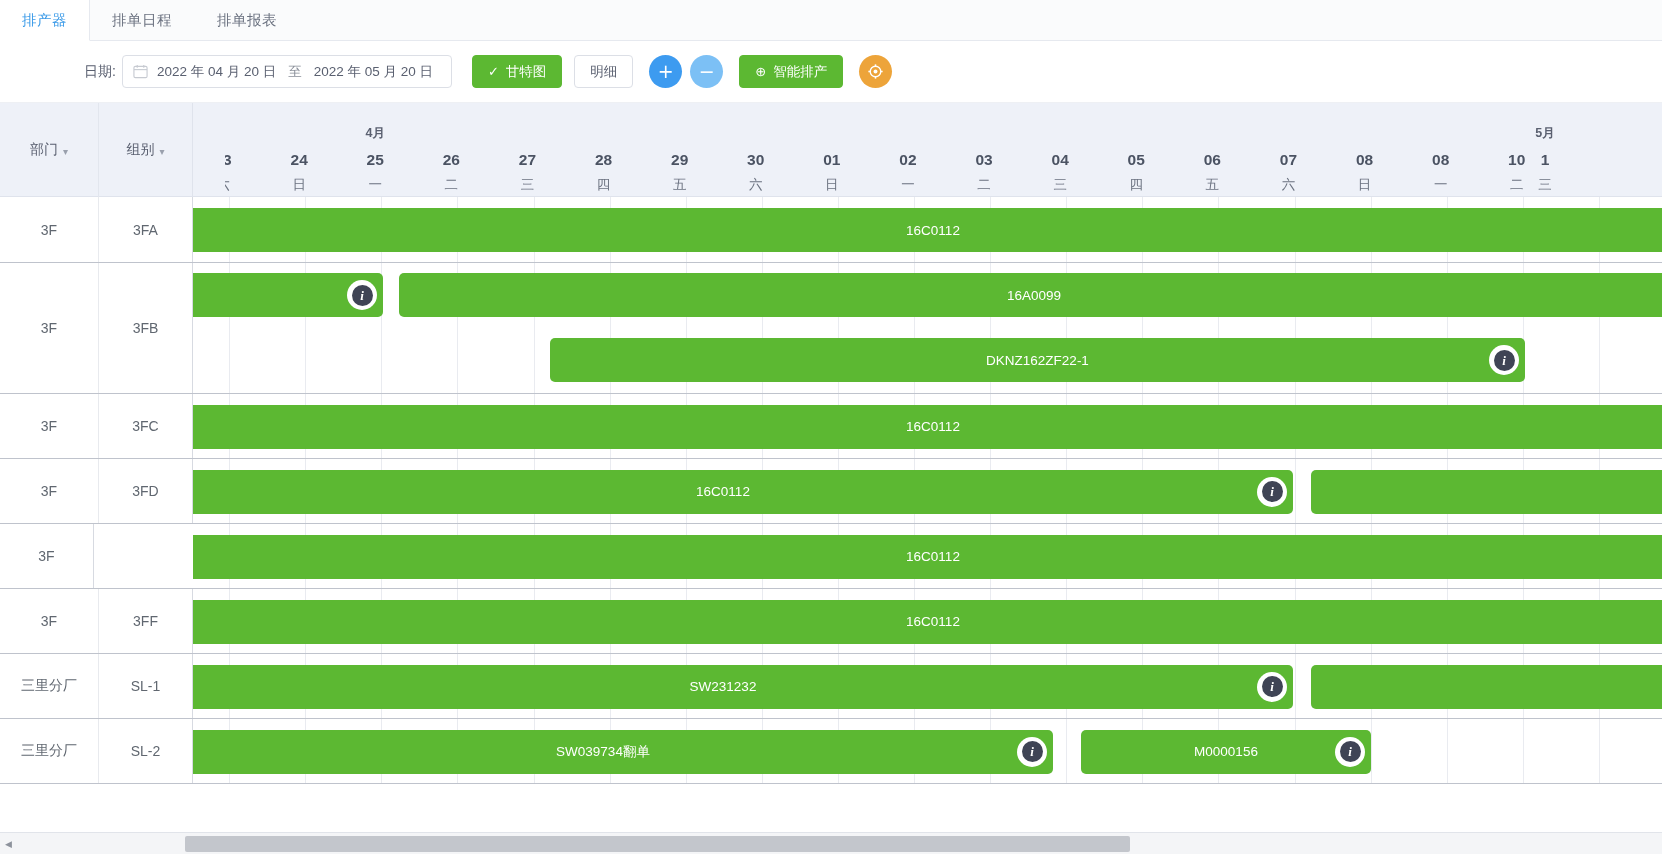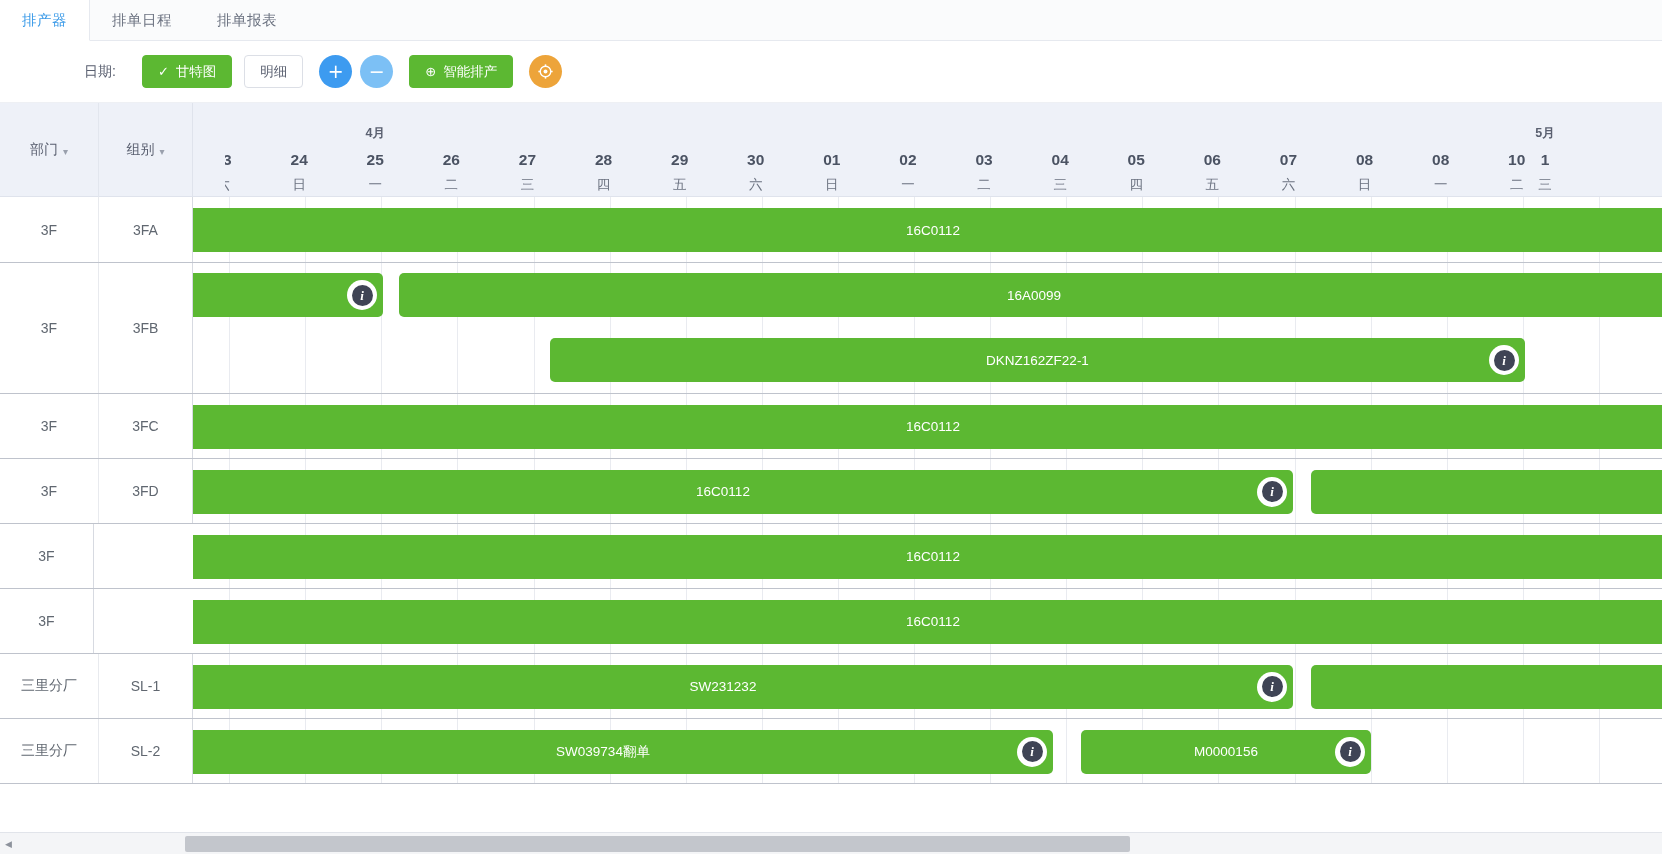--- a/index.html
+++ b/index.html
@@ -229,20 +229,31 @@
       <span>排单日程</span>
     </div>
     <div class="tab">
       <span>排单报表</span>
     </div>
   </div>
 
   <div class="toolbar">
     <span class="date-label">日期:</span>
 
+    <div class="date-box">
+      <svg class="cal-icon" viewBox="0 0 16 16">
+        <rect x="1" y="2.5" width="14" height="12" rx="1.5" fill="none" stroke="#9aa0ad" stroke-width="1.2"></rect>
+        <line x1="1" y1="6" x2="15" y2="6" stroke="#9aa0ad" stroke-width="1.2"></line>
+        <line x1="4.5" y1="1" x2="4.5" y2="4" stroke="#9aa0ad" stroke-width="1.2"></line>
+        <line x1="11.5" y1="1" x2="11.5" y2="4" stroke="#9aa0ad" stroke-width="1.2"></line>
+      </svg>
+      <span class="date-val">2022 年 04 月 20 日</span>
+      <span class="date-sep">至</span>
+      <span class="date-val">2022 年 05 月 20 日</span>
+    </div>
 
     <div class="gap20"></div>
 
     <div class="btn btn-green">
       <span class="tick">✓</span>
       <span>甘特图</span>
     </div>
 
     <div class="gap12"></div>
 
@@ -559,20 +570,21 @@
             <div class="grid-line" style="left: 1329.8px;"></div>
             <div class="grid-line" style="left: 1405.9px;"></div>
             <div class="bar flat-l" style="left: -40px; width: 1560px; top: 10.5px;">
               <span class="bar-label">16C0112</span>
             </div>
           </div>
         </div>
         <div class="row" style="height: 65px;">
           <div class="row-left">
             <div class="rl-cell">3F</div>
+            <div class="rl-cell">3FF</div>
           </div>
           <div class="row-track">
             <div class="grid-line" style="left: 36.1px;"></div>
             <div class="grid-line" style="left: 112.2px;"></div>
             <div class="grid-line" style="left: 188.3px;"></div>
             <div class="grid-line" style="left: 264.4px;"></div>
             <div class="grid-line" style="left: 340.5px;"></div>
             <div class="grid-line" style="left: 416.6px;"></div>
             <div class="grid-line" style="left: 492.7px;"></div>
             <div class="grid-line" style="left: 568.8px;"></div>

